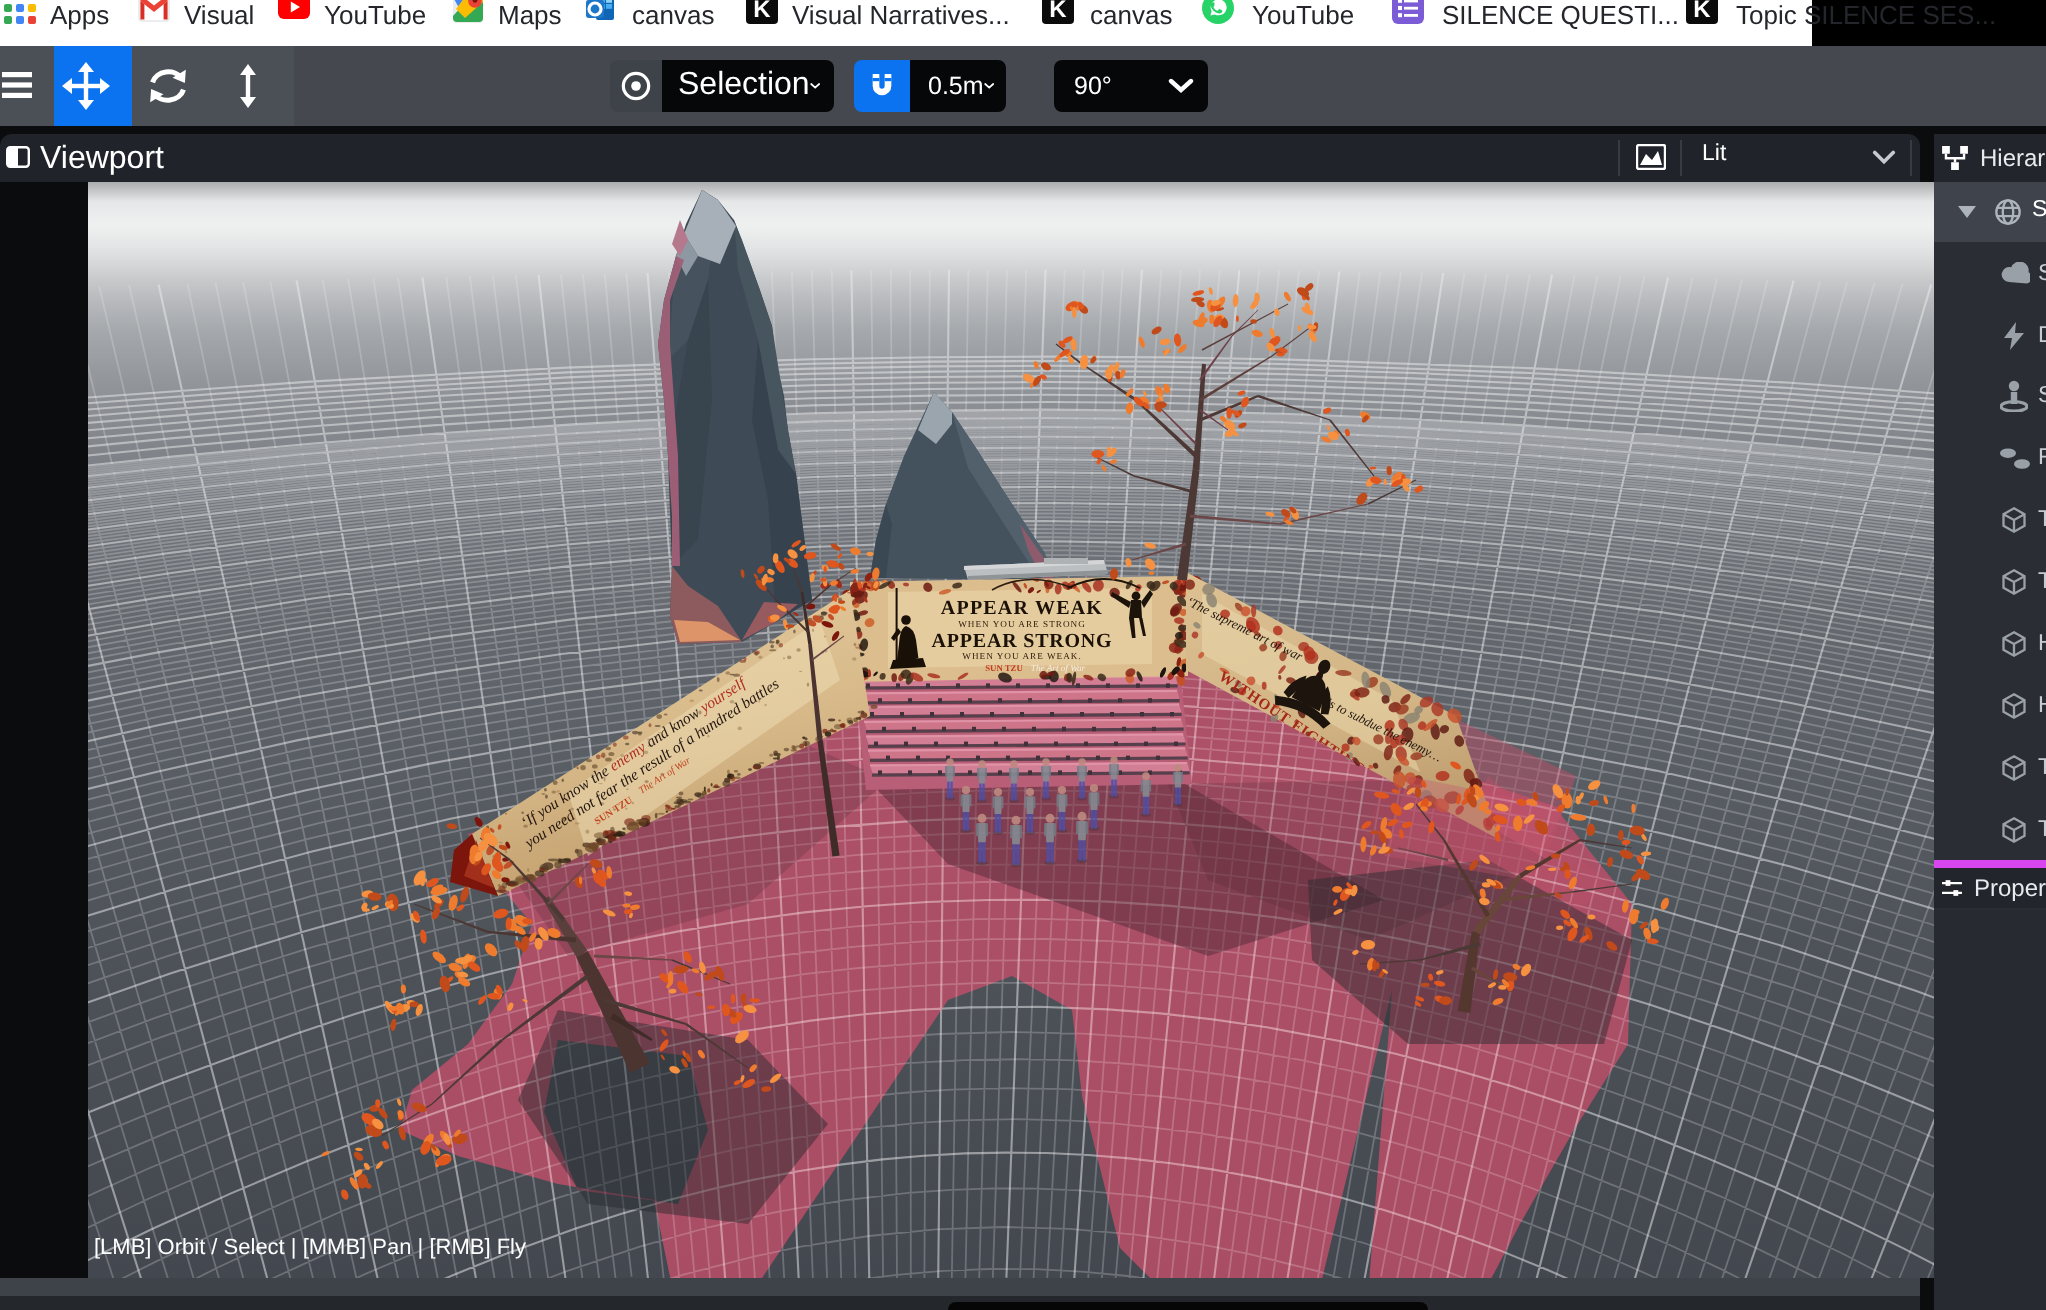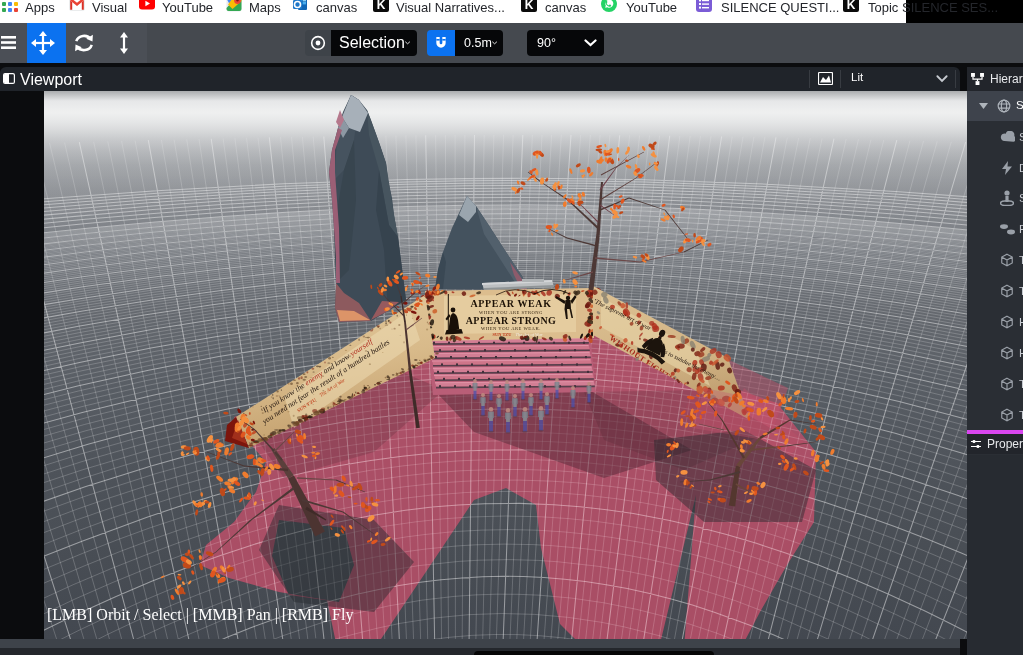--- a/index.html
+++ b/index.html
@@ -31,21 +31,21 @@
   background:linear-gradient(to bottom,#aaacae 0px,#e6e7e8 10px,#f0f1f1 18px,#dcdedf 31px,#bcbec1 49px,#a0a3a7 74px,#8b8e93 109px,#75797f 159px,#65696f 219px,#585d64 299px,#4e535a 379px,#484d54 469px,#434850 548px);margin-left:44px; }
 #bstrip1 { position:absolute; top:572px; left:0; width:960px; height:9px; background:#3e434a; }
 #bstrip2 { position:absolute; top:581px; left:0; width:960px; height:11px; background:#24272c; }
 #bpill { position:absolute; top:584px; left:474px; width:240px; height:8px; background:#060606; border-radius:4px; }
 
 
 #rp { position:absolute; top:4px; left:967px; width:60px; height:588px; background:#2a2e34; }
 .rphead { position:absolute; left:0; width:56px; height:24px; background:#22252b; color:#e8eaed; font-size:12px; display:flex; align-items:center; white-space:nowrap; overflow:hidden;}
 .hrow { position:absolute; left:0; width:56px; height:30px; color:#c7cbd1; font-size:11.5px; white-space:nowrap; overflow:hidden; }
 
-#statusline { position:absolute; left:3px; top:515px; color:#fff; font-size:16px;font-family:Liberation Serif, serif; }
+#statusline { position:absolute; left:3px; top:527px; color:#fff; font-size:11px; }
 </style>
 </head>
 <body>
 <div id="root">
 
   <div id="bk">
     <svg class="bki" style="left:2px" viewBox="0 0 16 16">
         <g>
           <rect x="0" y="0" width="4" height="4" rx="1" fill="#ea4335"></rect>
           <rect x="6" y="0" width="4" height="4" rx="1" fill="#fbbc04"></rect>

